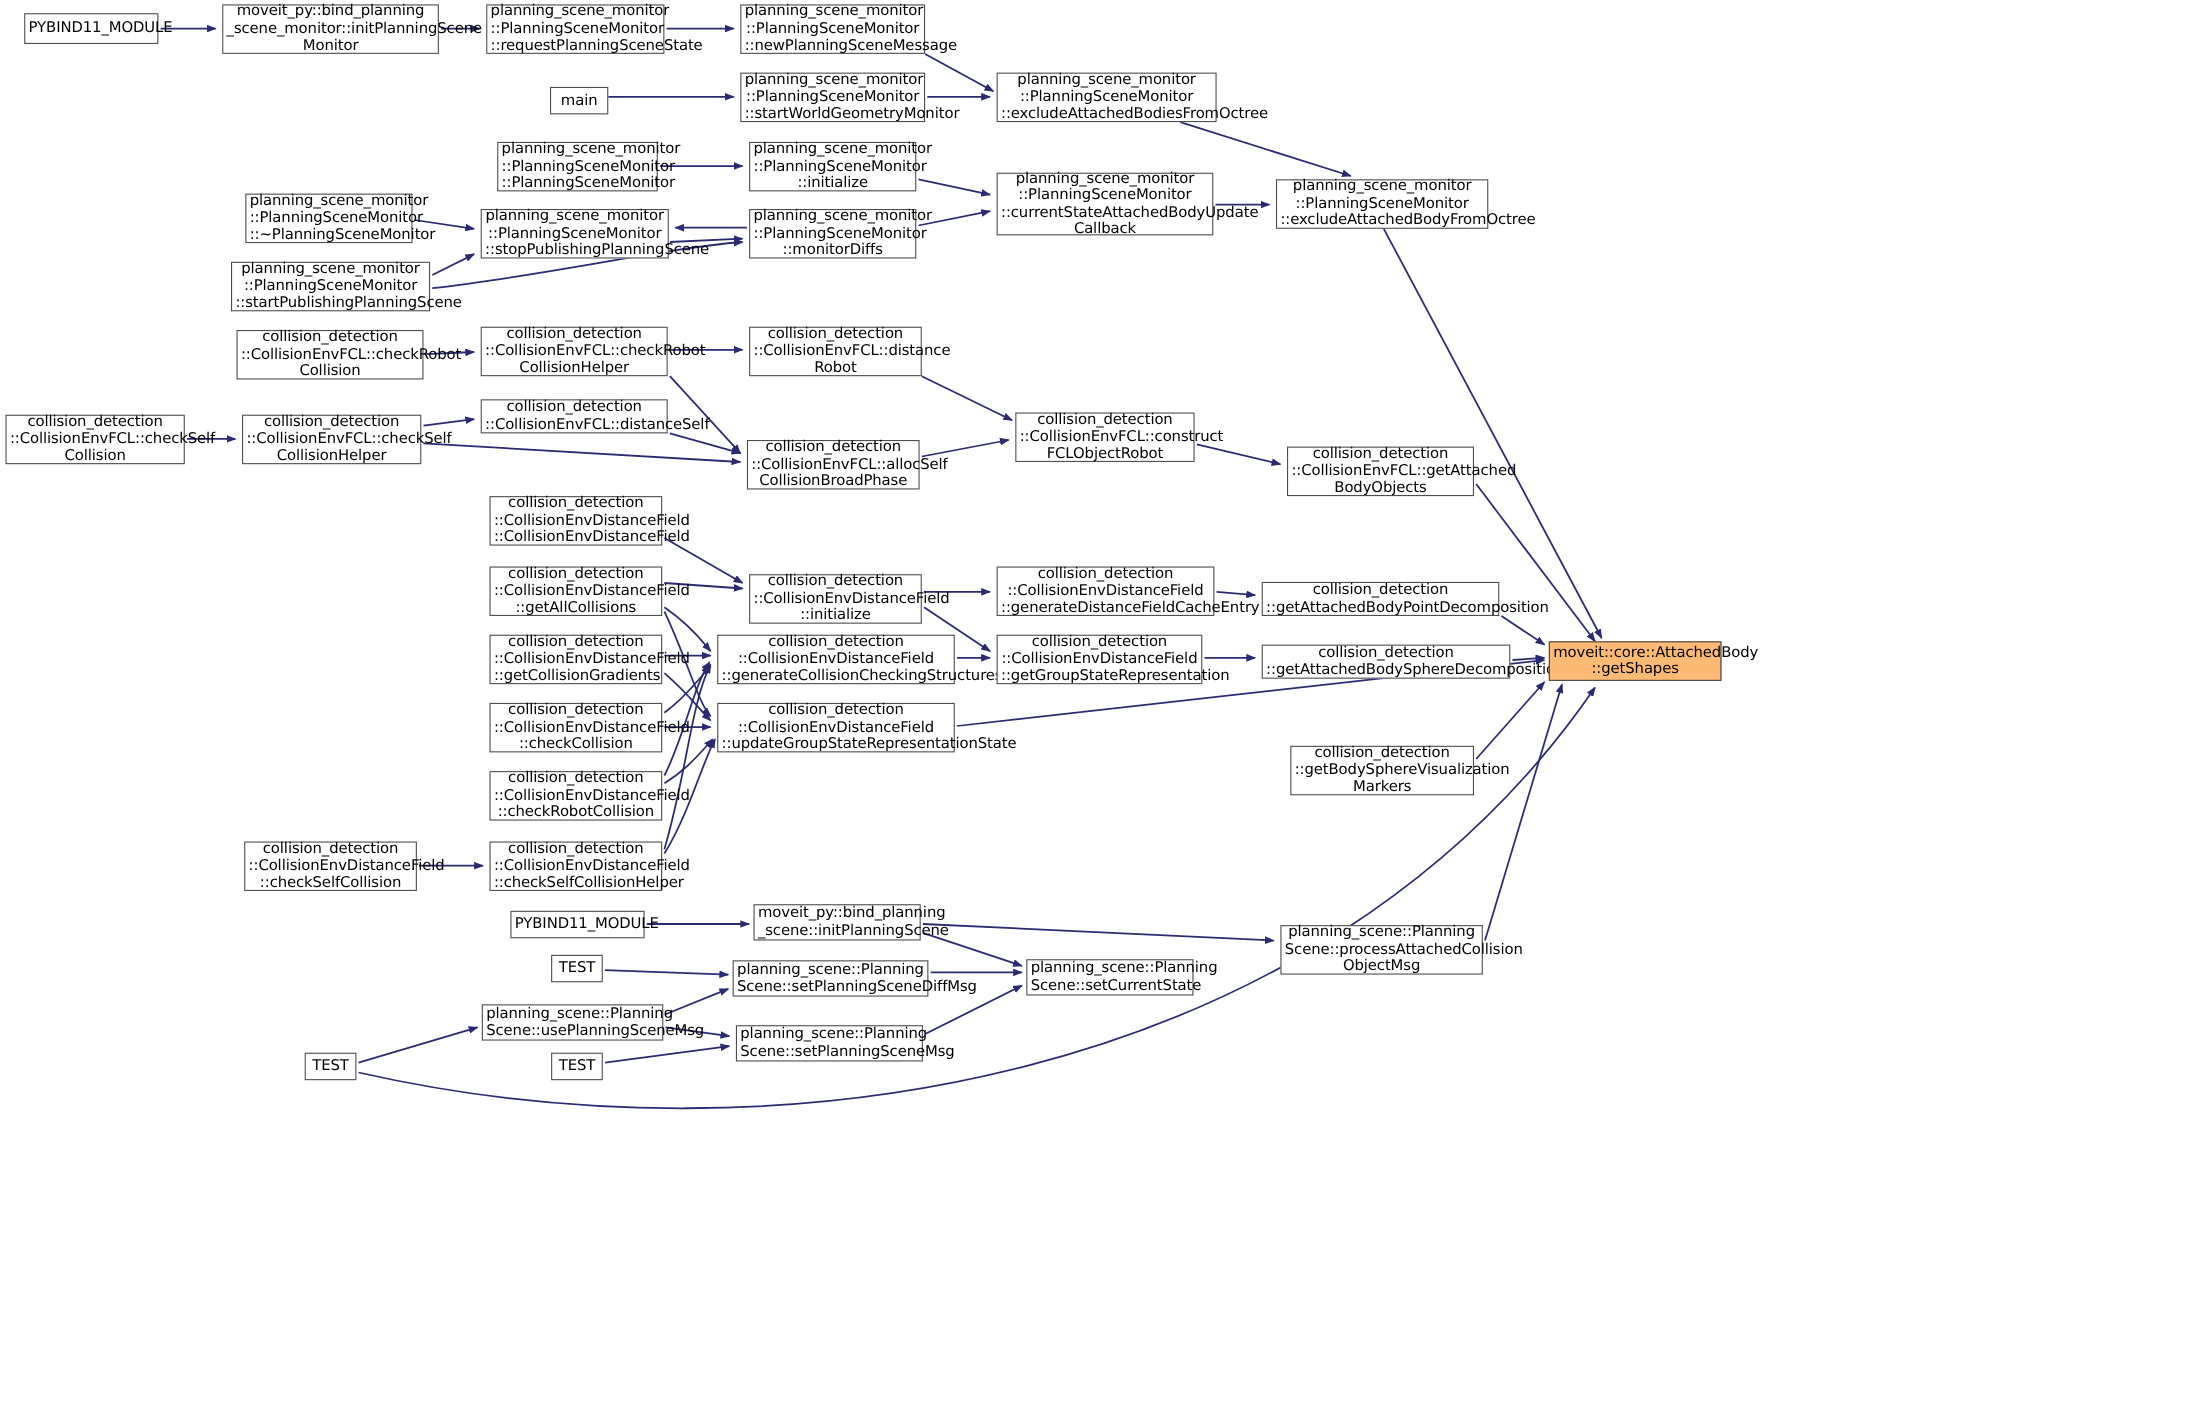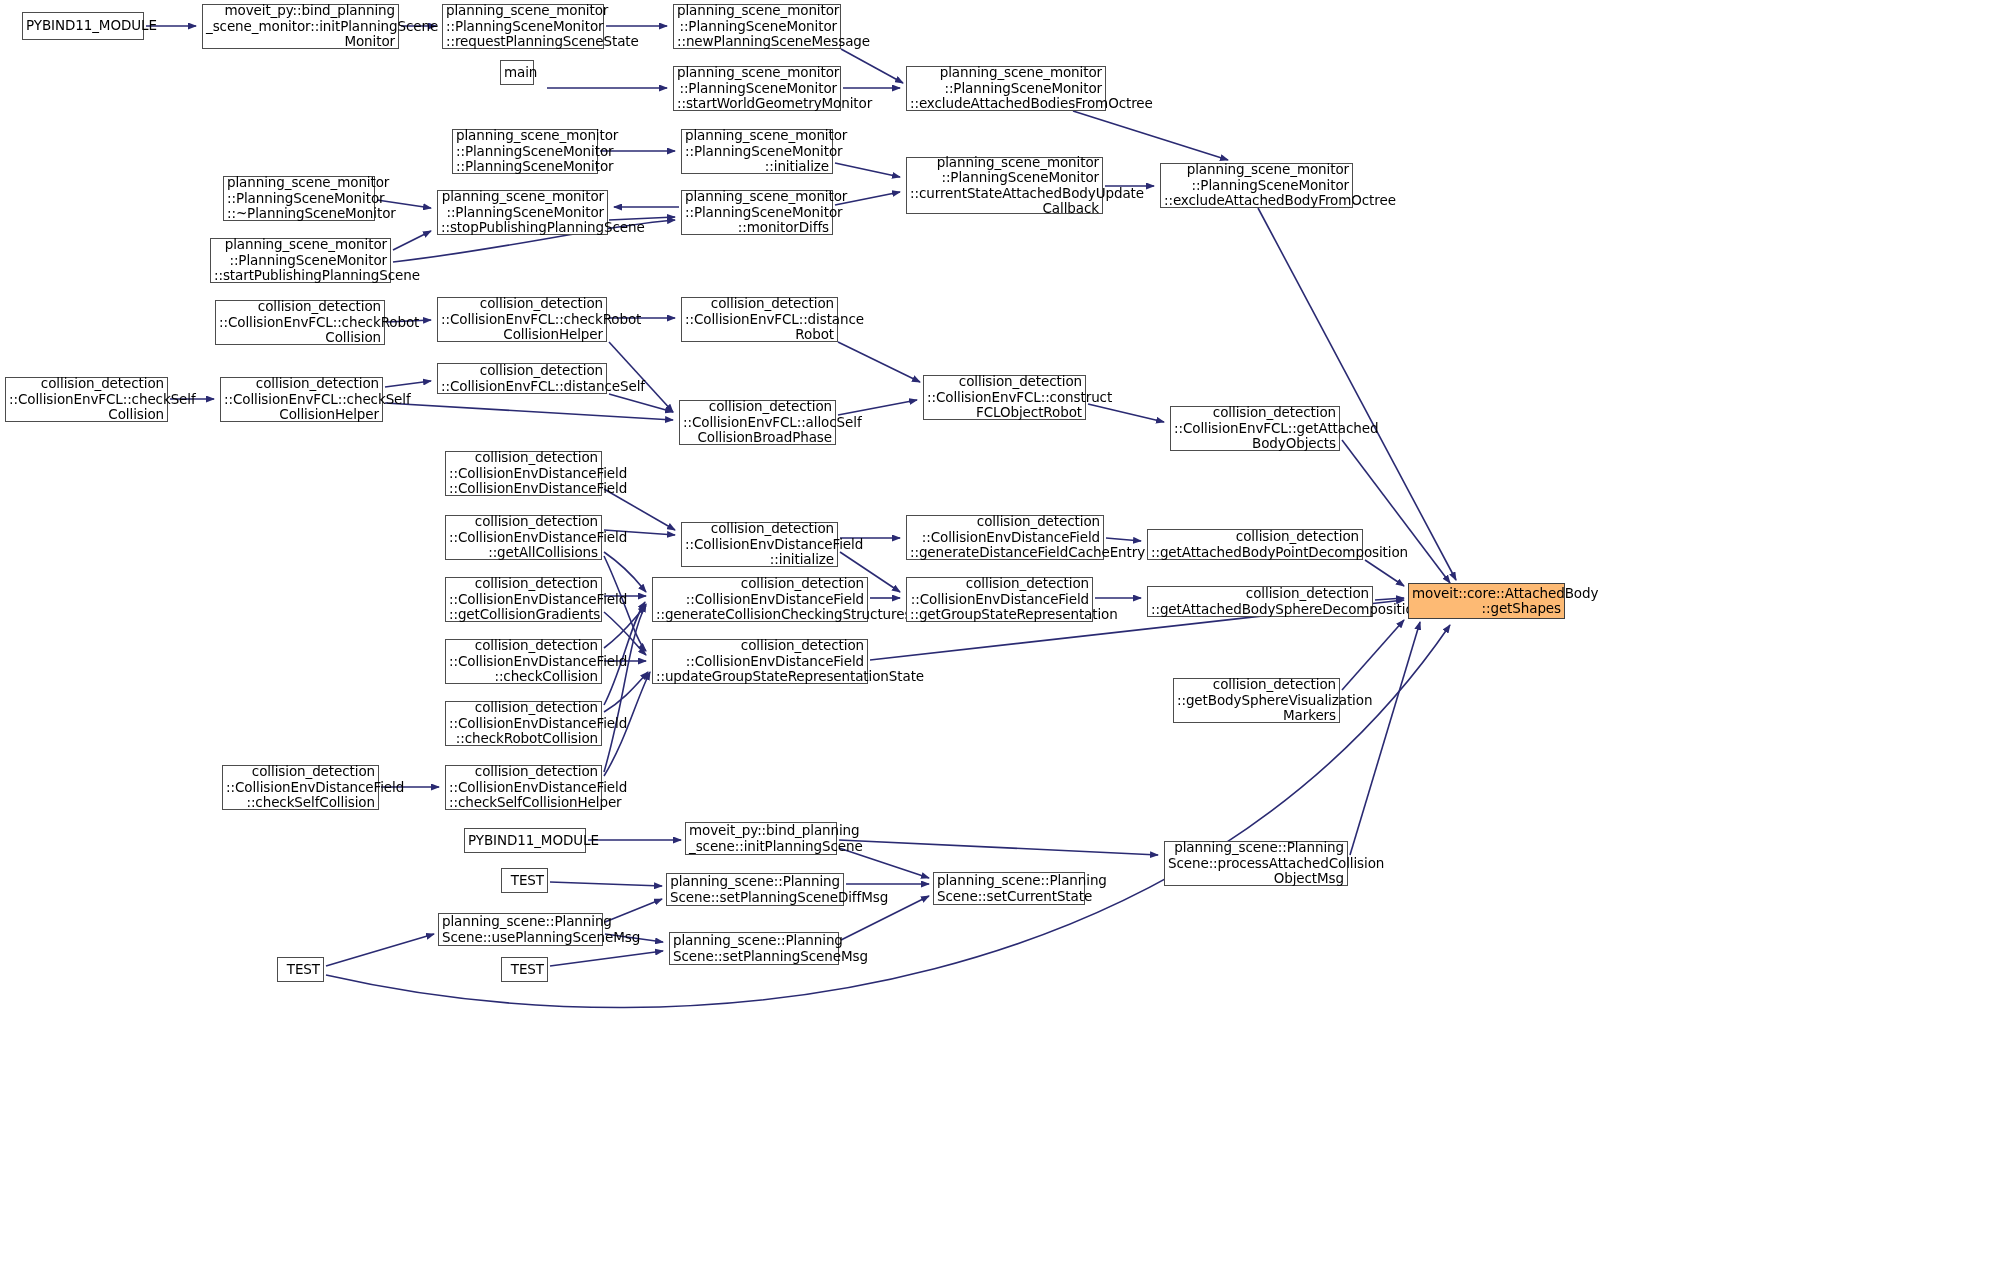--- a/index.html
+++ b/index.html
@@ -39,21 +39,20 @@
     padding: 1px 3px;
     letter-spacing: -0.1px;
   }
   .node.highlight {
     background: #fdba74;
     border-color: #404040;
   }
   .node .nlabel {
     display: block;
     width: 100%;
-    text-align: right;
   }
 </style>
 </head>
 <body>
 
 <div id="canvas">
   <svg class="edges" viewBox="0 0 2004 1285">
     <defs>
       <marker id="arrow" markerWidth="9" markerHeight="7" refX="8" refY="3.5" orient="auto" markerUnits="userSpaceOnUse">
         <polygon points="0 0, 9 3.5, 0 7" fill="#2a2a72"></polygon>
@@ -128,21 +127,21 @@
       <div class="node" style="left: 22px; top: 12px; width: 122px; height: 28px;"><span class="nlabel">PYBIND11_MODULE</span></div>
       <div class="node" style="left: 202px; top: 4px; width: 197px; height: 45px;"><span class="nlabel">moveit_py::bind_planning
 _scene_monitor::initPlanningScene
 Monitor</span></div>
       <div class="node" style="left: 442px; top: 4px; width: 162px; height: 45px;"><span class="nlabel">planning_scene_monitor
 ::PlanningSceneMonitor
 ::requestPlanningSceneState</span></div>
       <div class="node" style="left: 673px; top: 4px; width: 168px; height: 45px;"><span class="nlabel">planning_scene_monitor
 ::PlanningSceneMonitor
 ::newPlanningSceneMessage</span></div>
-      <div class="node" style="left: 500px; top: 60px; width: 34px; height: 25px;"><span class="nlabel">main</span></div>
+      <div class="node" style="left: 500px; top: 79px; width: 53px; height: 25px;"><span class="nlabel">main</span></div>
       <div class="node" style="left: 673px; top: 66px; width: 168px; height: 45px;"><span class="nlabel">planning_scene_monitor
 ::PlanningSceneMonitor
 ::startWorldGeometryMonitor</span></div>
       <div class="node" style="left: 906px; top: 66px; width: 200px; height: 45px;"><span class="nlabel">planning_scene_monitor
 ::PlanningSceneMonitor
 ::excludeAttachedBodiesFromOctree</span></div>
       <div class="node" style="left: 452px; top: 129px; width: 146px; height: 45px;"><span class="nlabel">planning_scene_monitor
 ::PlanningSceneMonitor
 ::PlanningSceneMonitor</span></div>
       <div class="node" style="left: 681px; top: 129px; width: 152px; height: 45px;"><span class="nlabel">planning_scene_monitor

